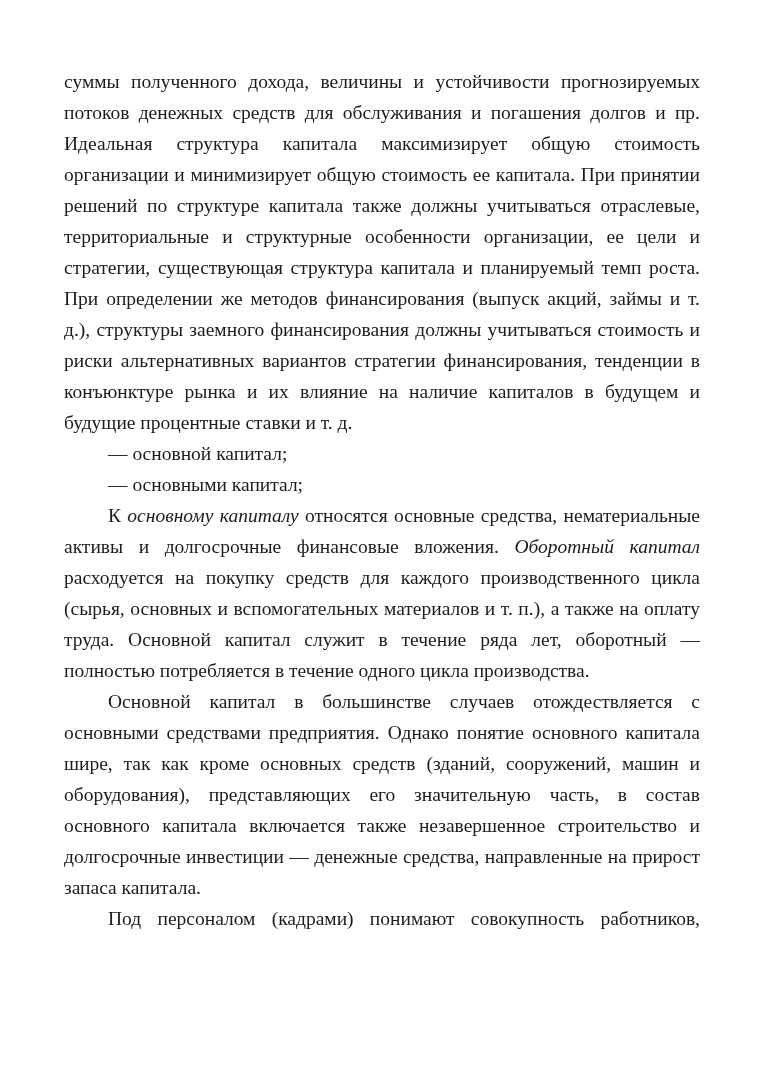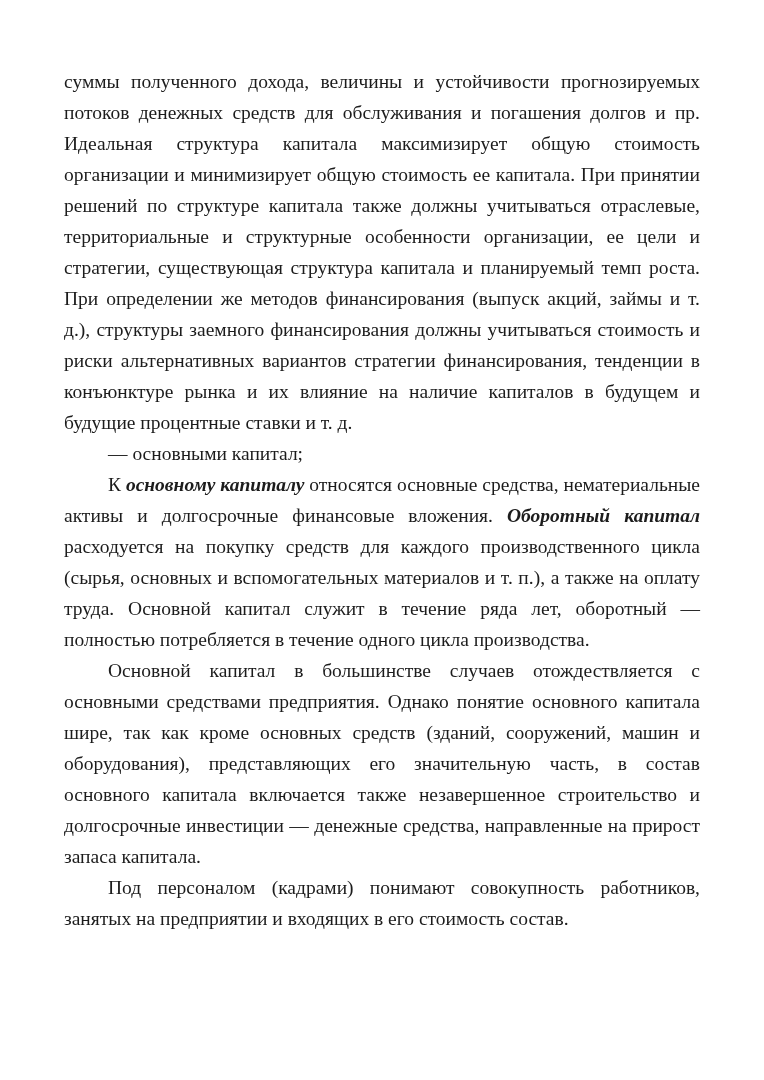--- a/index.html
+++ b/index.html
@@ -26,38 +26,40 @@
   }
   .doc-body p.indent {
     text-indent: 44px;
   }
   .doc-body p.list-item {
     text-indent: 44px;
     text-align: left;
   }
   .seg-italic {
     font-style: italic;
-    font-weight: bold;
   }
   .page-footer {
     margin-top: 17px;
     text-align: center;
   }
 </style>
 </head>
 <body>
 
 <div class="page">
   <div class="doc-body">
 
     <p>
       <span>суммы полученного дохода, величины и устойчивости прогнозируемых потоков денежных средств для обслуживания и погашения долгов и пр. Идеальная струк­тура капитала максимизирует общую стоимость организации и минимизирует общую стоимость ее капитала. При принятии решений по структуре капитала также должны учитываться отраслевые, территориальные и структурные особен­ности организации, ее цели и стратегии, существующая структура капитала и планируемый темп роста. При определении же методов финансирования (выпуск акций, займы и т. д.), структуры заемного финансирования должны учитываться стоимость и риски альтернативных вариантов стратегии финансирования, тен­денции в конъюнктуре рынка и их влияние на наличие капиталов в будущем и будущие процентные ставки и т. д.</span>
     </p>
 
 
+    <p class="list-item">
+      <span>— основной капитал;</span>
+    </p>
 
     <p class="list-item">
       <span>— основными капитал;</span>
     </p>
 
 
     <p class="indent">
       <span>К </span><span class="seg-italic">основному капиталу</span><span> относятся основные средства, нематериальные ак­тивы и долгосрочные финансовые вложения. </span><span class="seg-italic">Оборотный капитал</span><span> расходуется на покупку средств для каждого производственного цикла (сырья, основных и вспомогательных материалов и т. п.), а также на оплату труда. Основной капитал служит в течение ряда лет, оборотный — полностью потребляется в течение од­ного цикла производства.</span>
     </p>
 

